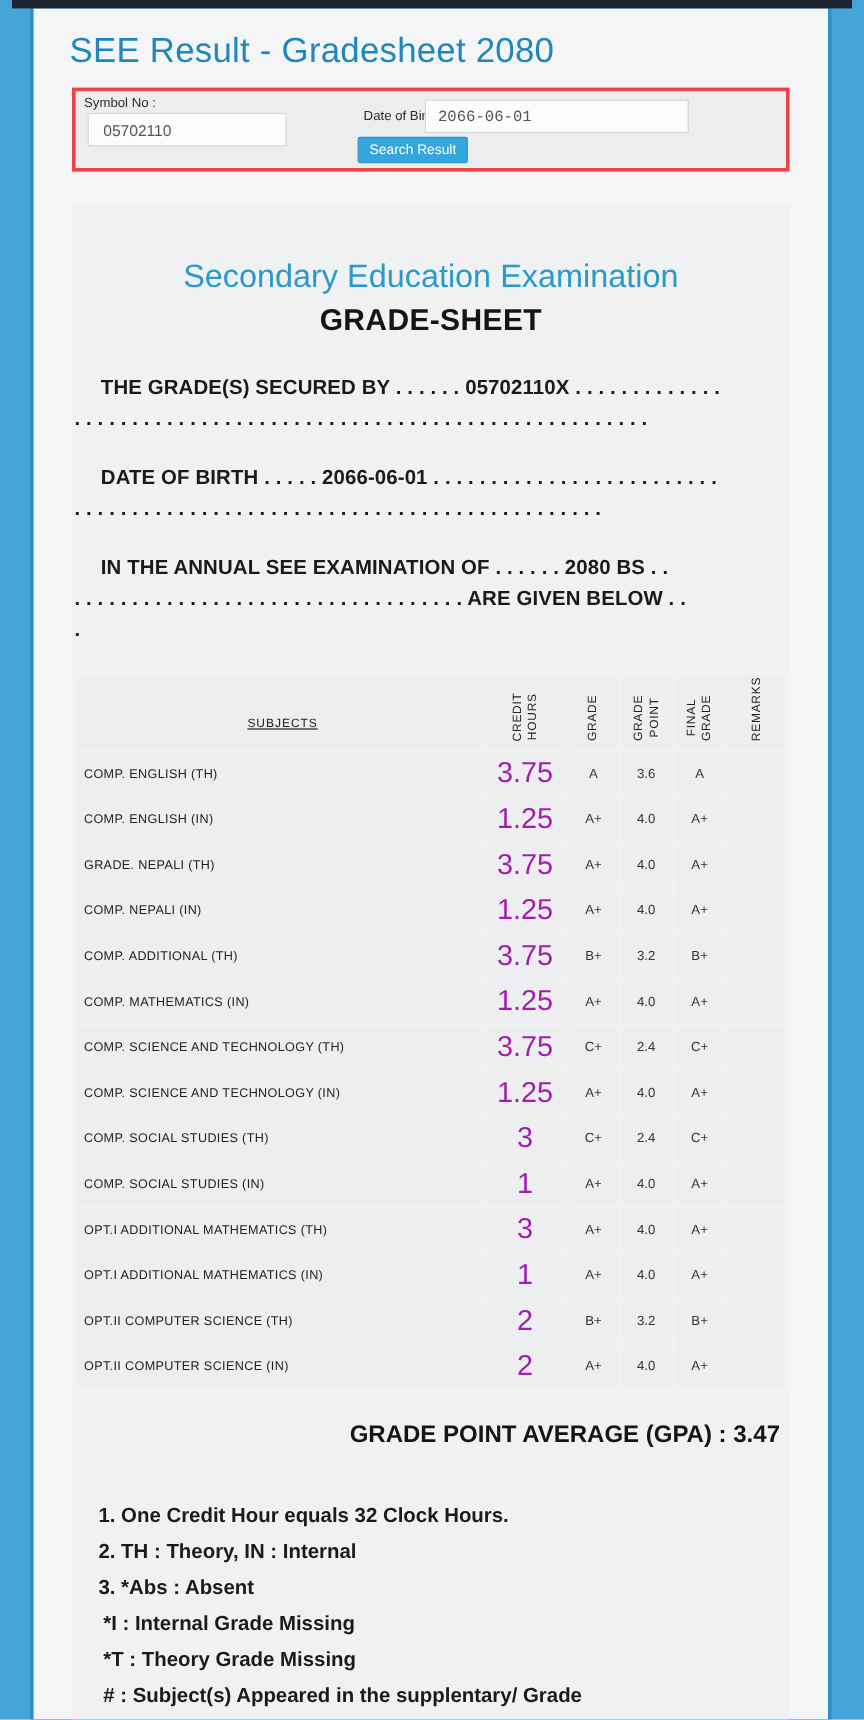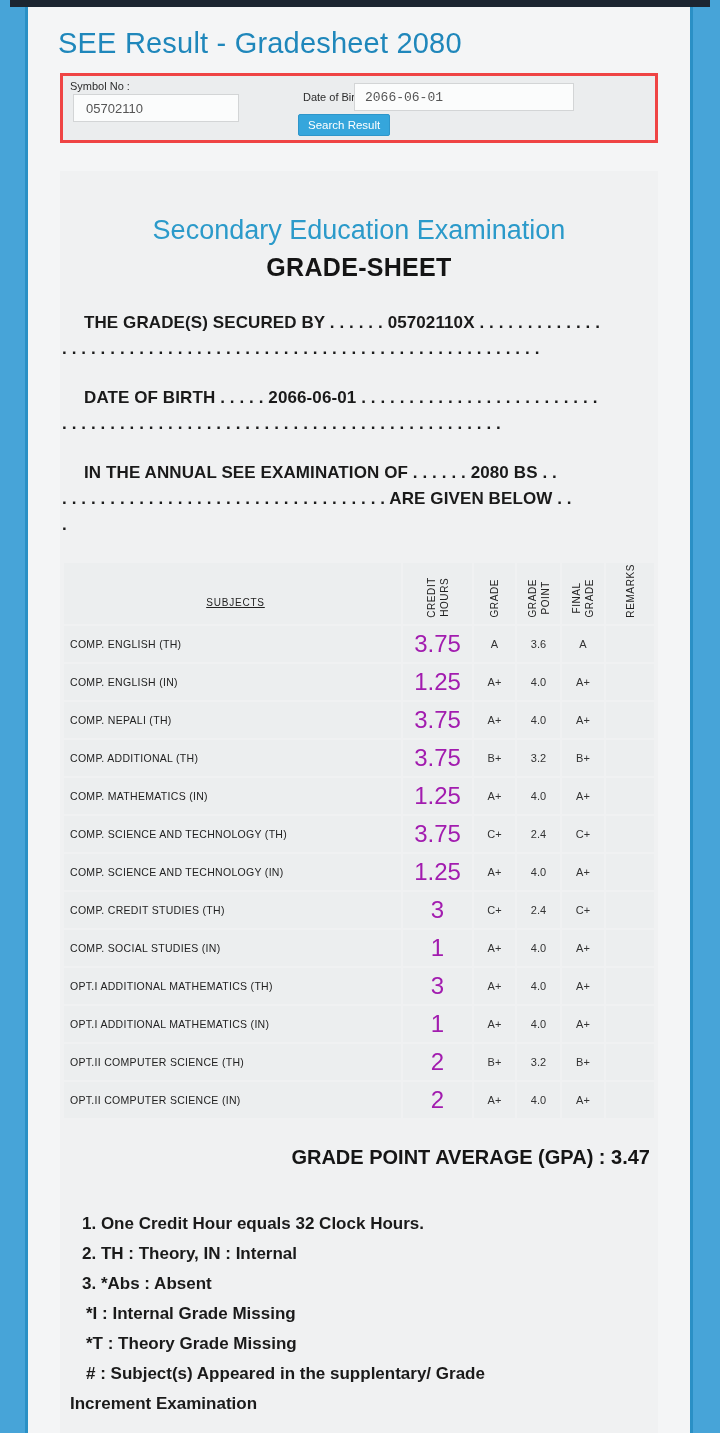--- a/index.html
+++ b/index.html
@@ -157,22 +157,30 @@
           </tr>
           <tr>
             <td class="subject">COMP. ENGLISH (IN)</td>
             <td class="credit">1.25</td>
             <td class="grade">A+</td>
             <td class="point">4.0</td>
             <td class="final">A+</td>
             <td class="remarks"></td>
           </tr>
           <tr>
-            <td class="subject">COMP. NEPALI (TH)</td>
-            <td class="credit">3.75</td>
+            <td class="subject">GRADE. NEPALI (TH)</td>
+            <td class="credit">3.75</td>
+            <td class="grade">A+</td>
+            <td class="point">4.0</td>
+            <td class="final">A+</td>
+            <td class="remarks"></td>
+          </tr>
+          <tr>
+            <td class="subject">COMP. NEPALI (IN)</td>
+            <td class="credit">1.25</td>
             <td class="grade">A+</td>
             <td class="point">4.0</td>
             <td class="final">A+</td>
             <td class="remarks"></td>
           </tr>
           <tr>
             <td class="subject">COMP. ADDITIONAL (TH)</td>
             <td class="credit">3.75</td>
             <td class="grade">B+</td>
             <td class="point">3.2</td>
@@ -197,21 +205,21 @@
           </tr>
           <tr>
             <td class="subject">COMP. SCIENCE AND TECHNOLOGY (IN)</td>
             <td class="credit">1.25</td>
             <td class="grade">A+</td>
             <td class="point">4.0</td>
             <td class="final">A+</td>
             <td class="remarks"></td>
           </tr>
           <tr>
-            <td class="subject">COMP. CREDIT STUDIES (TH)</td>
+            <td class="subject">COMP. SOCIAL STUDIES (TH)</td>
             <td class="credit">3</td>
             <td class="grade">C+</td>
             <td class="point">2.4</td>
             <td class="final">C+</td>
             <td class="remarks"></td>
           </tr>
           <tr>
             <td class="subject">COMP. SOCIAL STUDIES (IN)</td>
             <td class="credit">1</td>
             <td class="grade">A+</td>

